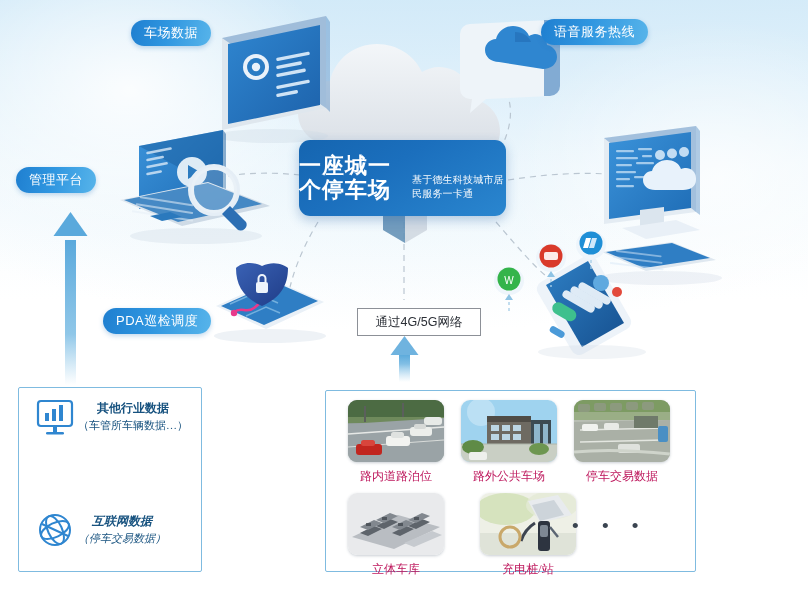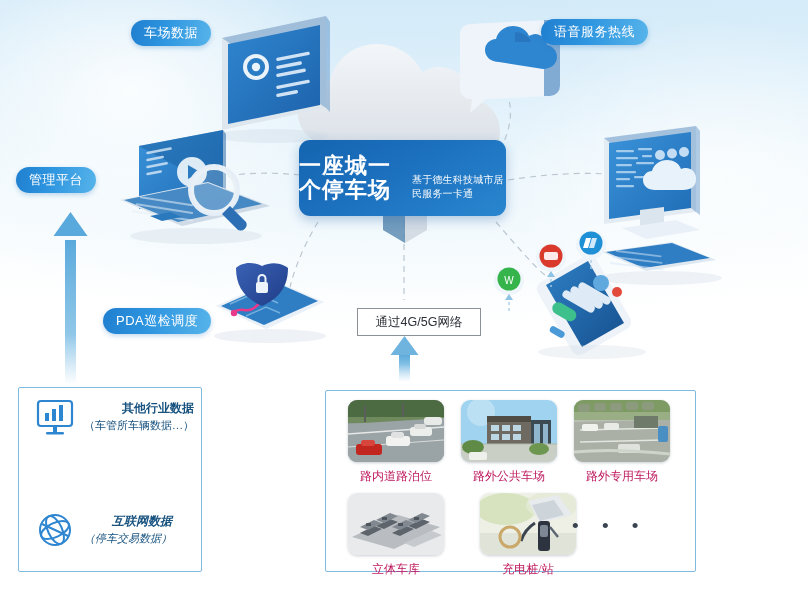--- a/index.html
+++ b/index.html
@@ -51,21 +51,21 @@
     font-size:12.5px;color:#2b2f36;margin-left:12px;
   }
 
   .panelL{
     position:absolute;left:18px;top:387px;width:182px;height:183px;
     border:1px solid #7fbbe0;background:rgba(255,255,255,.80);
     border-radius:2px;
   }
   .srow{position:absolute;display:flex;align-items:center;}
   .srow .ico{width:46px;height:44px;flex:0 0 46px;}
-  .srow .txt{margin-left:6px;color:#1f5f92;text-align:right;line-height:1.45;}
+  .srow .txt{color:#1f5f92;text-align:center;line-height:1.45;}
   .srow .l1{font-size:12px;font-family:"Liberation Serif","DejaVu Serif",serif;font-weight:bold;color:#17527f;}
   .srow .l2{font-size:11px;font-family:"Liberation Serif","DejaVu Serif",serif;color:#17527f;}
 
   .panelR{
     position:absolute;left:325px;top:390px;width:369px;height:180px;
     border:1px solid #7fbbe0;background:rgba(255,255,255,.62);
     border-radius:2px;
   }
   .cell{position:absolute;width:96px;text-align:center;}
   .thumb{
@@ -415,21 +415,21 @@
           <rect x="68" y="2" width="12" height="8" rx="2"></rect>
         </g>
         <rect x="60" y="16" width="24" height="12" fill="#6f7a6a"></rect>
         <rect x="8" y="24" width="16" height="7" rx="2" fill="#f0f2ee"></rect>
         <rect x="30" y="23" width="15" height="7" rx="2" fill="#e8eae6"></rect>
         <rect x="84" y="26" width="10" height="16" rx="2" fill="#4a8fc4"></rect>
         <rect x="44" y="44" width="22" height="9" rx="2" fill="#dfe2dd"></rect>
         <path d="M0,52 Q40,48 96,54" stroke="#cfd4cb" stroke-width="3" fill="none"></path>
       </svg>
     </div>
-    <div class="cap">路外专用车场</div>
+    <div class="cap">停车交易数据</div>
   </div>
 
   <div class="cell" style="left:348px;top:493px;">
     <div class="thumb">
       <svg width="96" height="62" viewBox="0 0 96 62">
         <rect width="96" height="62" fill="#e9eaec"></rect>
         <path d="M4,44 L50,22 L92,34 L46,56 z" fill="#b9bdc2"></path>
         <g fill="#5e646b">
           <path d="M12,40 L26,33 L34,36 L20,43 z"></path>
           <path d="M28,33 L42,26 L50,29 L36,36 z"></path>

